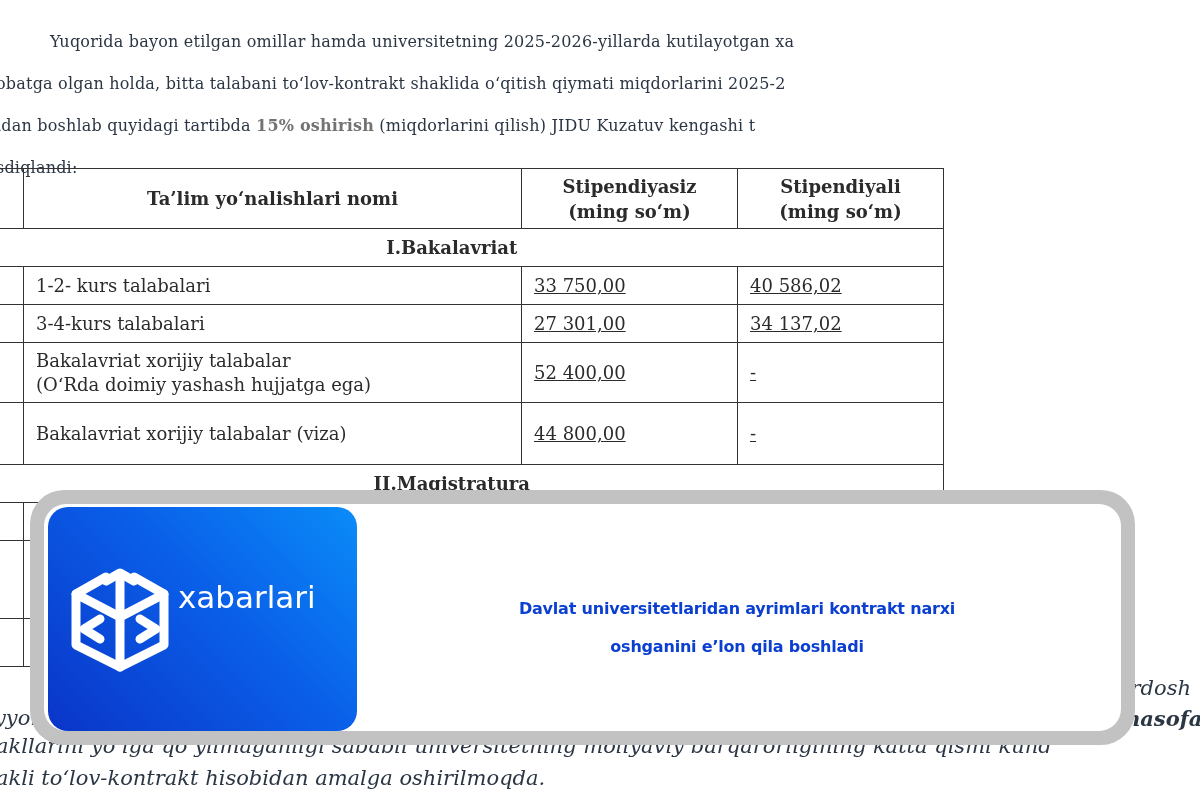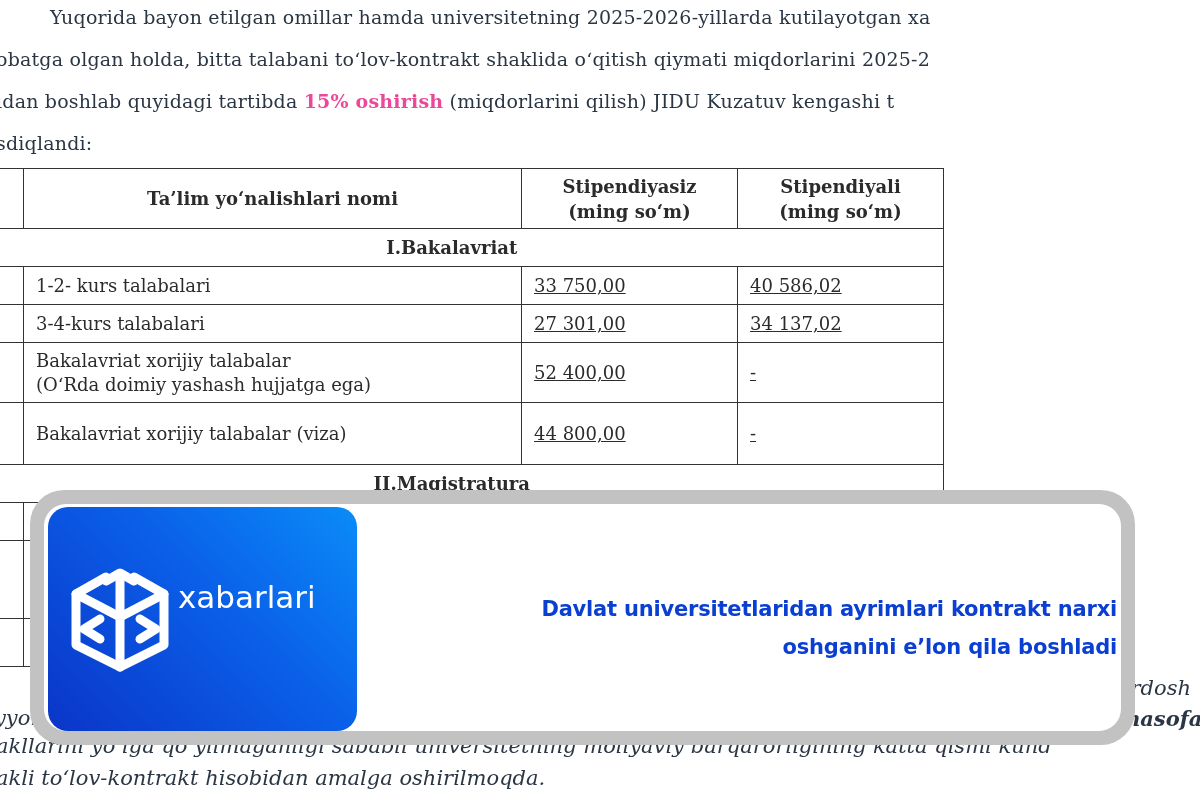--- a/index.html
+++ b/index.html
@@ -4,23 +4,23 @@
 <style>
   html, body { margin:0; padding:0; }
   body {
     width:1200px; height:800px; overflow:hidden; position:relative;
     background:#ffffff;
     font-family:"DejaVu Serif", "Liberation Serif", serif;
     color:#2a3542;
   }
   .para-line {
     position:absolute; white-space:nowrap;
-    font-size:19px; letter-spacing:0.2px; color:#2b3644;
+    font-size:16px; letter-spacing:0.2px; color:#2b3644;margin-top:26px;
   }
-  .para-line b { color:#ec4899; }
+  .para-line b { color:#737373; }
   .doc-table {
     position:absolute; left:-40px; top:168px;
     border-collapse:collapse; table-layout:fixed;
     font-size:18px; color:#2b2b2b;
   }
   .doc-table td, .doc-table th {
     border:1.5px solid #333; padding:0 12px; vertical-align:middle;
   }
   .doc-table th { font-weight:bold; text-align:center; line-height:25px; }
   .doc-table .num { text-align:left;text-decoration:underline; }
@@ -47,23 +47,23 @@
     display:flex; align-items:center;
   }
   .logo-icon { position:absolute; left:22px; top:60px; width:100px; height:106px; }
   .logo-text {
     position:absolute; left:130px; top:72px;
     font-family:"DejaVu Sans", "Liberation Sans", sans-serif;
     color:#ffffff; font-size:31px; line-height:37px; font-weight:normal;
   }
   .headline {
     position:absolute; left:357px; top:590px; width:760px;
-    text-align:right;
+    text-align:center;
     font-family:"DejaVu Sans", "Liberation Sans", sans-serif;
-    font-weight:bold; font-size:21px; line-height:38px; color:#0a3fd1;
+    font-weight:bold; font-size:16px; line-height:38px; color:#0a3fd1;
     letter-spacing:-0.2px;
   }
 </style>
 </head>
 <body>
 
 <div class="para-line" style="left:50px; top:6px;">Yuqorida bayon etilgan omillar hamda universitetning 2025-2026-yillarda kutilayotgan xa</div>
 <div class="para-line" style="left:-4px; top:48px;">obatga olgan holda, bitta talabani to‘lov-kontrakt shaklida o‘qitish qiymati miqdorlarini 2025-2</div>
 <div class="para-line" style="left:-4px; top:90px;">
   <span>idan boshlab quyidagi tartibda </span><b>15% oshirish</b><span> (miqdorlarini qilish) JIDU Kuzatuv kengashi t</span>

